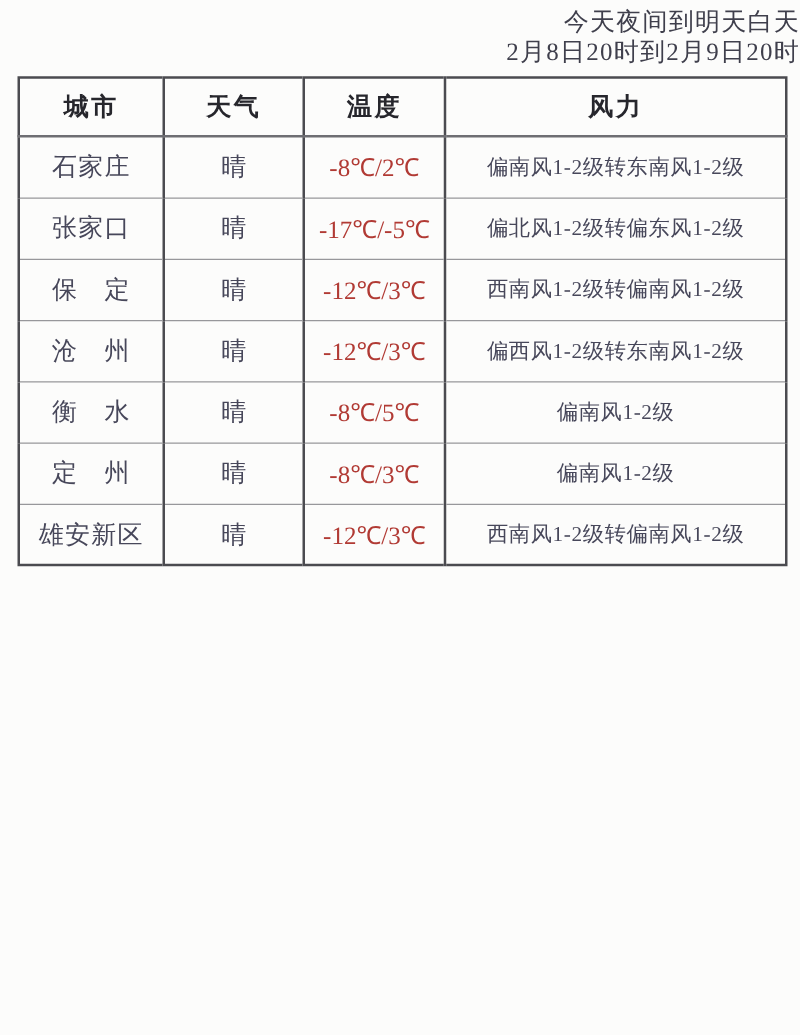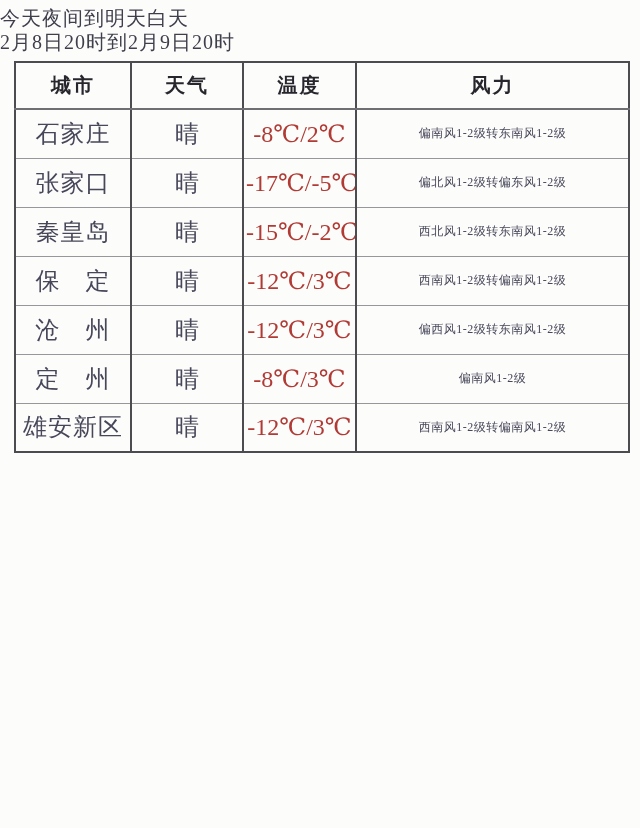--- a/index.html
+++ b/index.html
@@ -19,21 +19,21 @@
     background: var(--background);
     font-family: "Liberation Serif", "DejaVu Serif", serif;
     position: relative;
     overflow: hidden;
   }
   .title-block {
     position: absolute;
     top: 6px;
     left: 0;
     width: 640px;
-    text-align: left;
+    text-align: right;
   }
   .title-line {
     font-size: 20px;
     line-height: 24px;
     color: var(--title-text);
     letter-spacing: 1px;
     font-weight: 500;
   }
   table.weather {
     position: absolute;
@@ -52,34 +52,35 @@
   th, td {
     text-align: center;
     vertical-align: middle;
     border-left: 2px solid var(--border-dark);
     border-right: 2px solid var(--border-dark);
     border-top: 1px solid var(--border-light);
     border-bottom: 1px solid var(--border-light);
     padding: 0 2px;
     overflow: hidden;
     white-space: nowrap;
+    font-family: Liberation Serif, serif;
   }
   thead tr { height: 47px; }
   tbody tr { height: 49px; }
   th {
     font-size: 20px;
     font-weight: 700;
     color: var(--header-text);
     letter-spacing: 2px;
     border-bottom: 2px solid #6e6e73;
   }
-  td { font-size: 24px; color: var(--body-text); }
+  td { font-size: 20px; color: var(--body-text); }
   td.city { letter-spacing: 1px; }
   td.temp { color: var(--temperature-text); letter-spacing: 0px; }
-  td.wind { font-size: 12px; letter-spacing: 0.5px; }
+  td.wind { font-size: 17px; letter-spacing: 0.5px; }
 </style>
 </head>
 <body>
 
 <div class="title-block">
   <div class="title-line">今天夜间到明天白天</div>
   <div class="title-line">2月8日20时到2月9日20时</div>
 </div>
 
 <table class="weather">
@@ -106,43 +107,43 @@
   </tr>
 
 
   <tr>
     <td class="city">张家口</td>
     <td class="weather">晴</td>
     <td class="temp">-17℃/-5℃</td>
     <td class="wind">偏北风1-2级转偏东风1-2级</td>
   </tr>
 
-  <tr>
-    <td class="city">秦皇岛</td>
-    <td class="weather">晴</td>
-    <td class="temp">-15℃/-2℃</td>
-    <td class="wind">西北风1-2级转东南风1-2级</td>
-  </tr>
 
 
 
   <tr>
     <td class="city">保　定</td>
     <td class="weather">晴</td>
     <td class="temp">-12℃/3℃</td>
     <td class="wind">西南风1-2级转偏南风1-2级</td>
   </tr>
 
   <tr>
     <td class="city">沧　州</td>
     <td class="weather">晴</td>
     <td class="temp">-12℃/3℃</td>
     <td class="wind">偏西风1-2级转东南风1-2级</td>
   </tr>
 
+  <tr>
+    <td class="city">衡　水</td>
+    <td class="weather">晴</td>
+    <td class="temp">-8℃/5℃</td>
+    <td class="wind">偏南风1-2级</td>
+  </tr>
 
 
 
   <tr>
     <td class="city">定　州</td>
     <td class="weather">晴</td>
     <td class="temp">-8℃/3℃</td>
     <td class="wind">偏南风1-2级</td>
   </tr>
 

